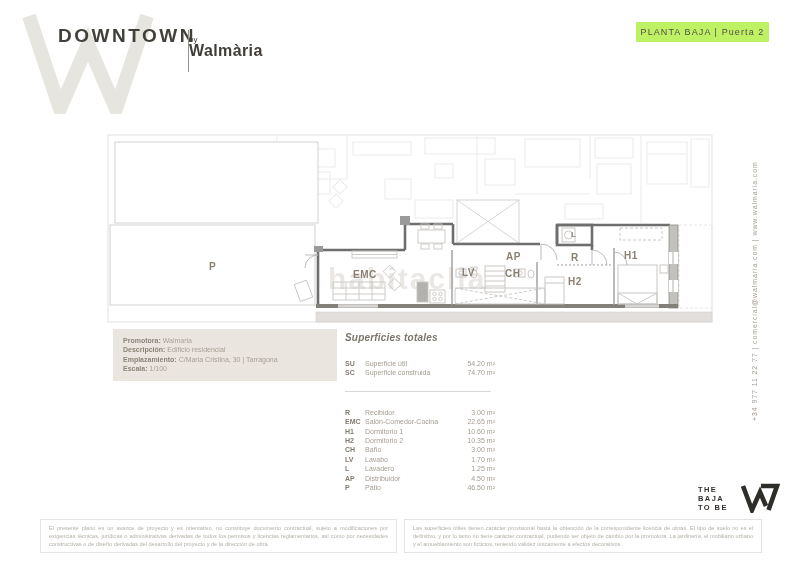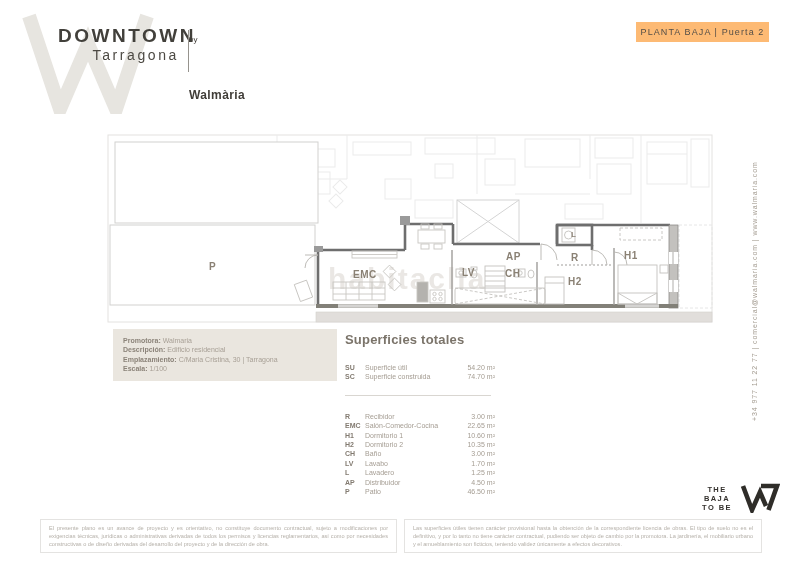--- a/index.html
+++ b/index.html
@@ -7,74 +7,73 @@
        font-family:"Liberation Sans", sans-serif;}
 
   
   .logo-w-svg{position:absolute;left:22px;top:12px;width:132px;height:102px;}
   .title-block{position:absolute;left:58px;top:25px;width:121px;text-align:right;}
   .title-main{font-size:19px;font-weight:700;letter-spacing:2.5px;color:#42403b;line-height:21px;}
   .title-sub{font-size:14px;font-weight:400;letter-spacing:2.6px;color:#4c4943;line-height:17px;margin-top:1px;}
   .title-divider{position:absolute;left:188px;top:30px;width:1px;height:42px;background:#96938d;}
   .by-block{position:absolute;left:189px;top:35px;color:#403d38;}
   .by-label{font-size:8px;line-height:9px;}
-  .brand-name{font-size:12px;font-weight:700;letter-spacing:0.4px;line-height:14px;margin-top:44px;}
-  .badge{position:absolute;left:636px;top:22px;width:133px;height:20px;background:#fdba74;
+  .brand-name{font-size:16px;font-weight:700;letter-spacing:0.4px;line-height:14px;}
+  .badge{position:absolute;left:636px;top:22px;width:133px;height:20px;background:#bef264;
          display:flex;align-items:center;justify-content:center;font-size:9px;letter-spacing:1.1px;
          color:#534e47;font-weight:500;}
 
   
   .plan-svg{position:absolute;left:85px;top:124px;width:640px;height:200px;}
   text.room-lbl{font-family:"Liberation Sans",sans-serif;font-size:10px;font-weight:700;
                 fill:#8a8174;letter-spacing:0.5px;}
   text.room-lbl-sm{font-family:"Liberation Sans",sans-serif;font-size:8px;font-weight:700;fill:#8a8174;}
   text.wm{font-family:"Liberation Sans",sans-serif;font-size:30px;font-weight:700;
           fill:#d9d5cf;opacity:0.55;letter-spacing:2px;}
 
   
   .info-box{position:absolute;left:113px;top:329px;width:224px;background:#eae6df;
             padding:7px 10px 8px 10px;box-sizing:border-box;}
   .info-row{font-size:7px;line-height:9.3px;color:#a8a096;}
   .info-row b{color:#8b8379;font-weight:700;}
 
   
   .surf{position:absolute;left:345px;top:332px;width:150px;color:#a49c92;}
-  .surf-title{font-size:13px;font-weight:700;color:#7b746a;letter-spacing:0.2px;margin-bottom:16px;}
+  .surf-title{font-size:10px;font-weight:700;color:#7b746a;letter-spacing:0.2px;margin-bottom:16px;font-style:italic;}
   .srow{display:flex;font-size:7px;line-height:9.4px;}
   .srow .ab{width:20px;font-weight:700;color:#837b71;}
   .srow .nm{flex:1;}
   .srow .vl{width:40px;text-align:right;}
   .surf-divider{height:1px;background:#d9d6d1;margin:13px 0 16px 0;width:146px;border:none;}
 
   
   .contact{position:absolute;left:751px;top:155px;height:266px;writing-mode:vertical-rl;
            transform:rotate(180deg);font-size:7px;letter-spacing:0.9px;color:#a29a8f;white-space:nowrap;}
 
   
   .foot-logo{position:absolute;left:698px;top:483px;display:flex;align-items:flex-start;}
-  .foot-words{width:38px;text-align:center;font-size:7.5px;font-weight:700;letter-spacing:1.4px;
+  .foot-words{width:38px;text-align:left;font-size:7.5px;font-weight:700;letter-spacing:1.4px;
               color:#35322e;line-height:9px;margin-top:2px;}
   .foot-w-svg{width:40px;height:30px;margin-left:4px;}
 
   
   .disc{position:absolute;top:519px;border:1px solid #e4e3e1;background:#ffffff;
         padding:4px 8px;box-sizing:border-box;font-size:5.6px;line-height:8px;color:#b5b0a9;
         text-align:justify;}
   .disc-left{left:40px;width:357px;height:34px;}
   .disc-right{left:404px;width:358px;height:34px;}
 </style>
 </head>
 <body>
 
 <svg class="logo-w-svg" viewBox="0 0 132 102">
   <polyline points="7,4 38,97 66,32 94,97 125,4" fill="none" stroke="#e7e5e0" stroke-width="14"></polyline>
 </svg>
 <div class="title-block">
   <div class="title-main">DOWNTOWN</div>
-  <div class="title-sub">Tarragona</div>
 </div>
 <div class="title-divider"></div>
 <div class="by-block">
   <div class="by-label">by</div>
   <div class="brand-name">Walmària</div>
 </div>
 <div class="badge">PLANTA BAJA | Puerta 2</div>
 
 <svg class="plan-svg" viewBox="0 0 640 200">
 

